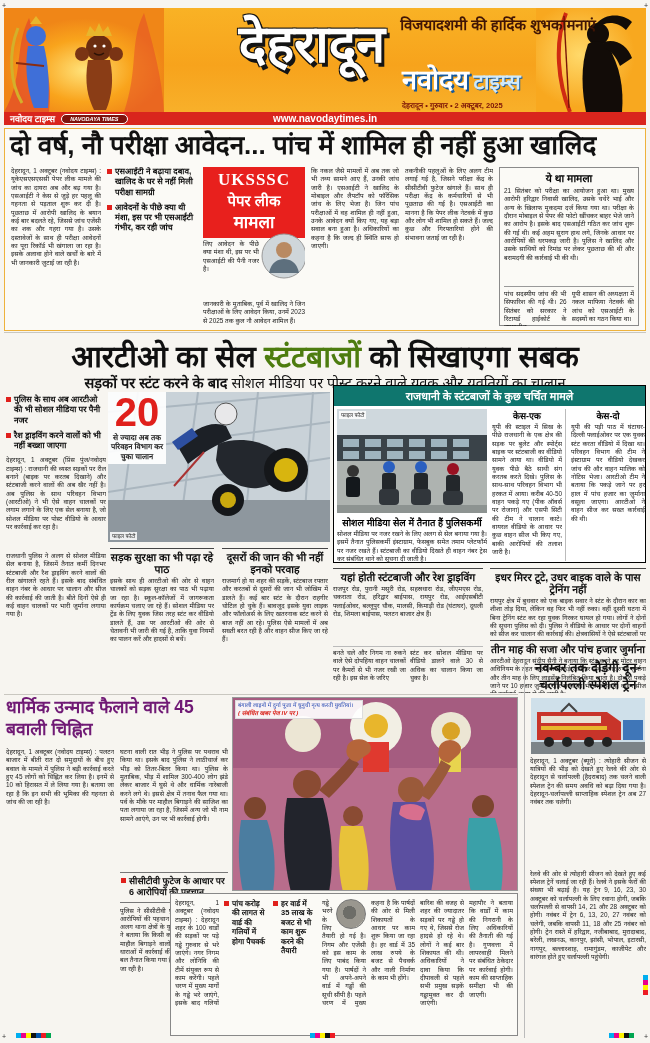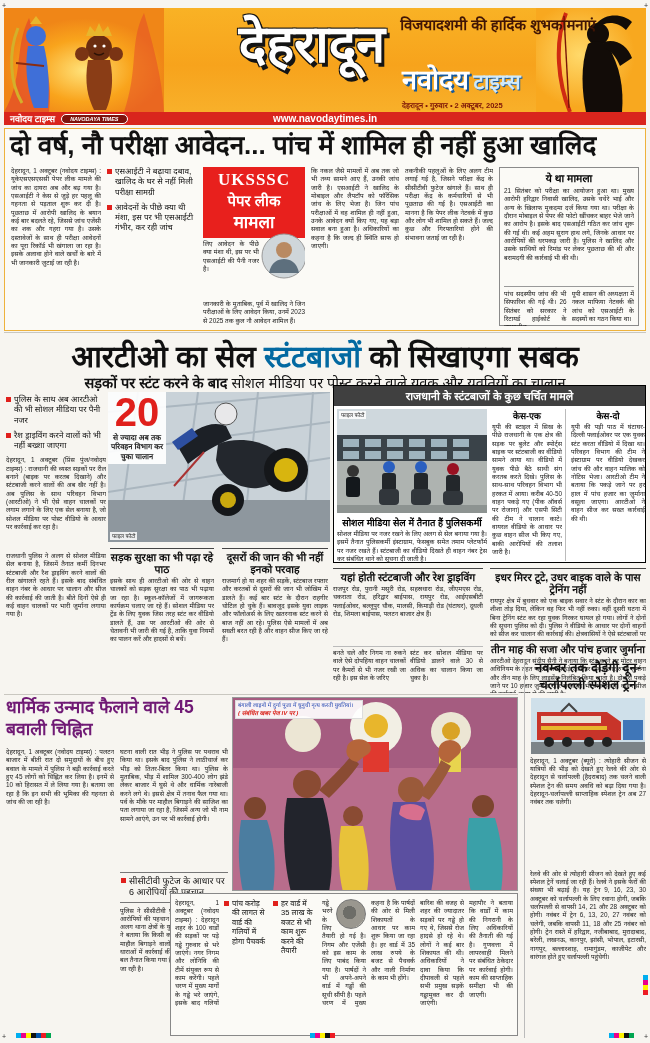--- a/index.html
+++ b/index.html
@@ -24,55 +24,55 @@
     display:flex; align-items:center; }
   .strip-brand { color:#fff; font-weight:900; font-size:9px; margin-left:6px; }
   .strip-capsule { background:#7e120c; border:1px solid #fff; border-radius:7px; color:#fff;
     font-size:5.5px; font-style:italic; font-weight:bold; padding:0 8px; margin-left:6px; line-height:8px; }
   .strip-site { position:absolute; left:0; right:0; text-align:center; color:#fff; font-weight:bold; font-size:10px; }
 
   
   .body-txt { font-size:6.4px; line-height:1.3; color:#1c1c1c; text-align:justify; overflow:hidden; }
   .bullet-item { display:flex; gap:3px; margin-bottom:5px; }
   .bullet-sq { flex:0 0 5px; width:5px; height:5px; background:#e0201c; margin-top:2px; }
-  .bullet-txt { font-size:8.2px; line-height:1.25; font-weight:normal; color:#111; }
+  .bullet-txt { font-size:8.2px; line-height:1.25; font-weight:bold; color:#111; }
 
   
   .top-story { position:absolute; left:4px; top:128px; width:642px; height:203px;
     border:1px solid #eeb23c; background:#fbfaf6; padding:2px 5px; }
   .ts-headline { text-align:left; font-size:26px; font-weight:900; color:#111; line-height:1.1; }
   .ts-cols { position:absolute; left:6px; right:6px; top:38px; bottom:4px; display:flex; gap:6px; }
   .ts-col { overflow:hidden; }
   .uk-box { background:#e8201d; color:#fff; text-align:center; padding:3px 2px 5px; }
   .uk-l1 { font-family:"Liberation Serif", serif; font-size:17px; font-weight:bold; letter-spacing:1px; }
   .uk-l2 { font-size:15px; font-weight:900; }
   .uk-l3 { font-size:17px; font-weight:900; }
   .case-box { border:1px solid #8a8a8a; padding:3px 4px; height:100%; }
   .case-box h3 { text-align:center; font-size:10.5px; font-weight:900; margin-bottom:2px; }
   .case-split { display:flex; gap:5px; border-top:1px solid #999; margin-top:3px; padding-top:3px; }
 
   
   .main-headline { position:absolute; left:4px; top:335px; width:642px; text-align:center;
     font-size:30px; font-weight:900; color:#101010; }
-  .main-headline .red { color:#0369a1; }
+  .main-headline .red { color:#4d7c0f; }
   .main-subhead { position:absolute; left:4px; top:372px; width:642px; text-align:center;
     font-size:14.5px; color:#111; }
   .main-subhead b { font-weight:900; }
   .ms-left { position:absolute; left:6px; top:395px; width:100px; height:300px; }
   .stat-wrap { position:absolute; left:108px; top:392px; width:58px; background:rgba(255,255,255,.92);
     text-align:center; padding:1px 2px 3px; z-index:3; }
   .stat-num { font-size:40px; line-height:.95; font-weight:900; color:#e0201c; }
   .stat-txt { font-size:7.5px; font-weight:bold; color:#222; line-height:1.25; margin-top:2px; }
   .stunt-photo { position:absolute; left:108px; top:392px; width:222px; height:150px; overflow:hidden; }
   .photo-cap { position:absolute; left:2px; bottom:2px; background:rgba(255,255,255,.85);
     font-size:5.5px; padding:0 2px; color:#222; }
 
   .cases-box { position:absolute; left:333px; top:385px; width:313px; height:178px;
     border:1.5px solid #000; background:#fff; }
-  .cases-header { background:#404040; color:#fff; text-align:center; font-size:11px; font-weight:900;
+  .cases-header { background:#0f766e; color:#fff; text-align:center; font-size:11px; font-weight:900;
     padding:2px 0 3px; }
   .cases-inner { position:relative; height:calc(100% - 17px); padding:3px; }
   .cases-photo { position:absolute; left:3px; top:3px; width:150px; height:104px; overflow:hidden; }
   .case-col { position:absolute; top:3px; width:74px; height:152px; overflow:hidden; }
   .case-col h4 { text-align:center; font-size:9px; font-weight:900; margin-bottom:1px; }
   .case-col.c1 { left:158px; border-right:1px solid #bbb; padding-right:3px; }
   .case-col.c2 { left:237px; }
   .cases-sub { position:absolute; left:3px; top:110px; width:150px; height:48px; overflow:hidden; }
   .cases-sub h4 { font-size:9.5px; font-weight:900; text-align:center; margin-bottom:1px; }
 

